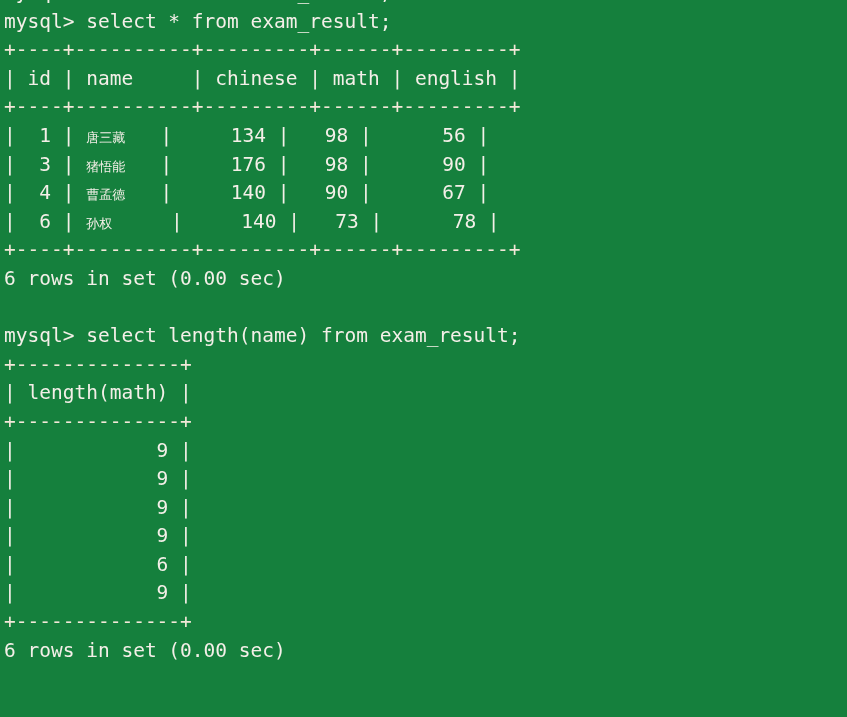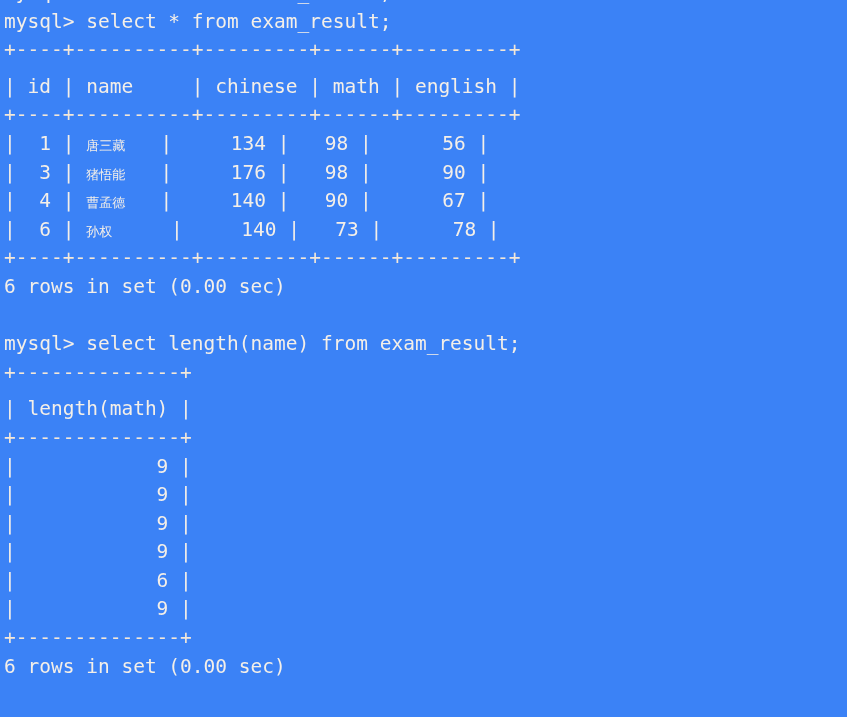--- a/index.html
+++ b/index.html
@@ -9,21 +9,21 @@
     background: #323232;
   }
   body {
     width: 847px;
     height: 717px;
     overflow: hidden;
   }
   #terminal {
     width: 847px;
     height: 717px;
-    background: #3b82f6;
+    background: #15803d;
     color: #f2ece4;
     font-family: "DejaVu Sans Mono", "Liberation Mono", monospace;
     font-size: 19.5px;
     line-height: 28.6px;
     box-sizing: border-box;
     padding: 0 0 0 4px;
     position: relative;
     overflow: hidden;
   }
   
@@ -36,21 +36,21 @@
   .term-line {
     white-space: pre;
     height: 28.6px;
     line-height: 28.6px;
     margin: 0;
     letter-spacing: 0;
     font-variant-ligatures: none;
   }
   .line-prompt   { color: #f4efe8; }
   .line-border   { color: #f3e7d8; }
-  .line-header   { color: #f4efe8; margin-top: 8px; }
+  .line-header   { color: #f4efe8; }
   .line-row      { color: #f4efe8; }
   .line-status   { color: #f4efe8; }
   .line-blank    { color: transparent; }
   .line-clipped  { color: #f4efe8; }
   
   .cjk {
     font-family: "DejaVu Sans", "Liberation Sans", sans-serif;
     font-size: 13px;
   }
 </style>

